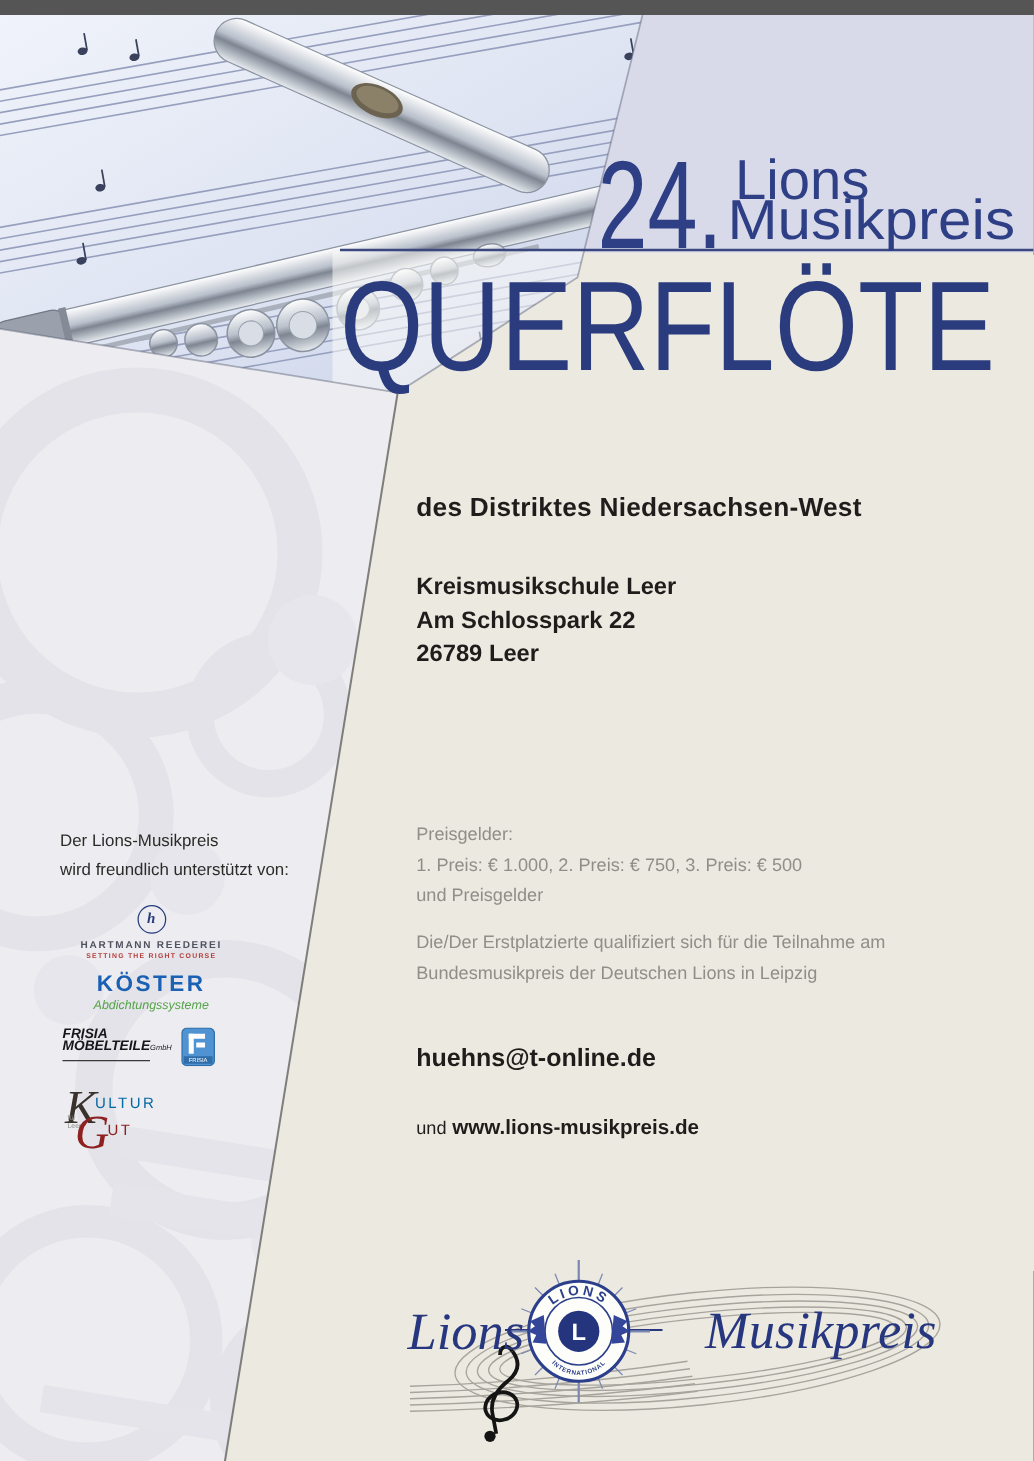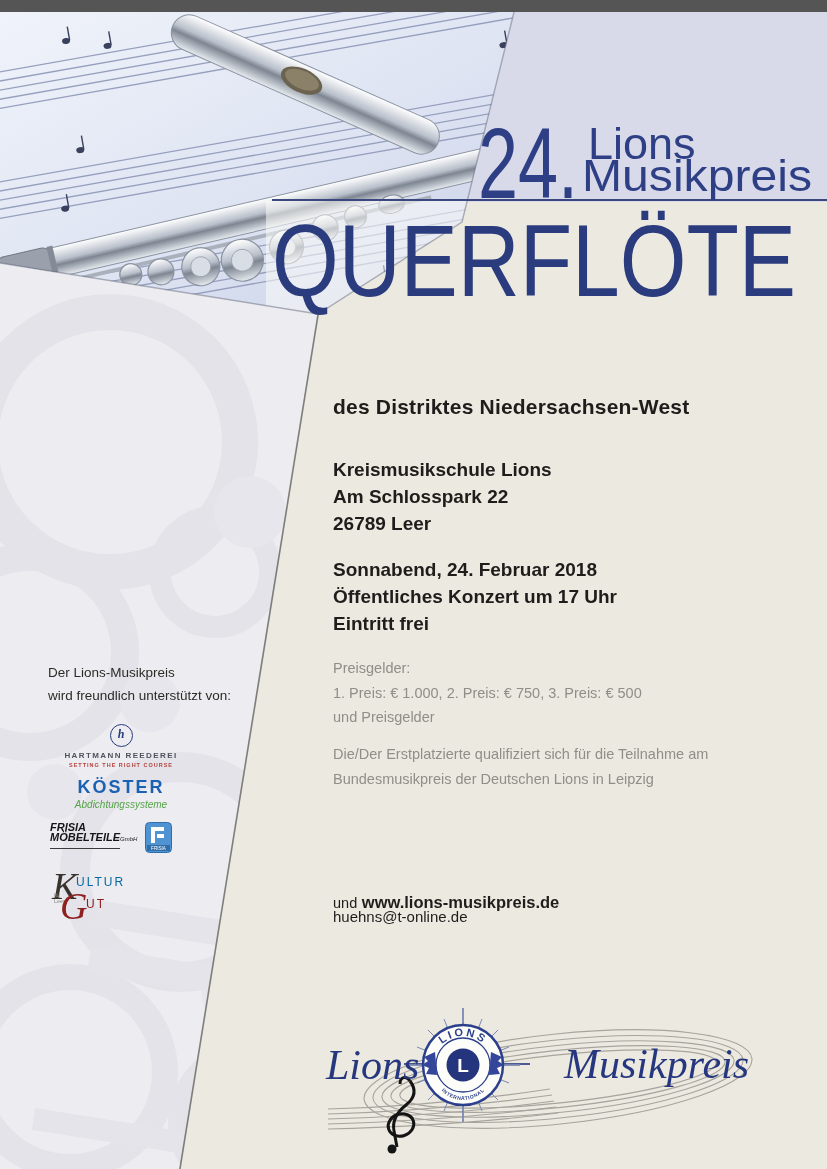--- a/index.html
+++ b/index.html
@@ -12,21 +12,21 @@
   
   .col{left:333px;width:470px;color:#1e1d1b;z-index:6;}
   .subtitle{top:383px;font-size:21px;font-weight:bold;letter-spacing:.2px;}
   .blk-bold{font-size:19px;font-weight:bold;line-height:27px;}
   .venue{top:444px;}
   .event{top:544px;}
   .gray{color:#8f8e88;font-size:14.5px;line-height:24.5px;font-weight:normal;}
   .prizes{top:644px;}
   .qualif{top:730px;}
   .info-label{top:822px;font-size:14.5px;color:#24241f;}
-  .email{top:896px;font-size:15px;font-weight:normal;}
+  .email{top:824px;font-size:20px;font-weight:bold;}
   .website{top:881px;font-size:16.5px;font-weight:bold;}
   .website .pre{font-size:14.5px;font-weight:normal;}
   
   .side-head{left:48px;top:649px;width:240px;font-size:13.5px;line-height:23px;color:#2b2b28;z-index:6;}
   .sponsor{z-index:6;}
   .hartmann{left:46px;top:712px;width:150px;text-align:center;}
   .h-emblem{width:21px;height:21px;border:1.6px solid #273c7c;border-radius:50%;margin:0 auto;
             font:italic bold 12px/19px "Liberation Serif",serif;color:#273c7c;}
   .h-name{margin-top:4px;font-size:8px;letter-spacing:1.4px;color:#50525e;font-weight:bold;}
   .h-tag{margin-top:2px;font-size:5.5px;letter-spacing:1px;color:#b4403c;font-weight:bold;}
@@ -187,30 +187,25 @@
   <svg class="abs z5" width="827" height="320" viewBox="0 0 827 320">
     <text x="478" y="186" font-size="100" font-weight="300" fill="#2e3f85" textLength="100" lengthAdjust="spacingAndGlyphs">24.</text>
     <text x="588" y="147" font-size="45" font-weight="300" fill="#2e3f85">Lions</text>
     <text x="582" y="179" font-size="45" font-weight="300" fill="#2e3f85" textLength="230" lengthAdjust="spacingAndGlyphs">Musikpreis</text>
     <text x="272" y="284" font-size="102" font-weight="300" fill="#2b3c7e" textLength="524" lengthAdjust="spacingAndGlyphs">QUERFLÖTE</text>
   </svg>
 
   <div class="abs col subtitle">des Distriktes Niedersachsen-West</div>
 
   <div class="abs col blk-bold venue">
-    <div>Kreismusikschule Lions</div>
+    <div>Kreismusikschule Leer</div>
     <div>Am Schlosspark 22</div>
     <div>26789 Leer</div>
   </div>
 
-  <div class="abs col blk-bold event">
-    <div>Sonnabend, 24. Februar 2018</div>
-    <div>Öffentliches Konzert um 17 Uhr</div>
-    <div>Eintritt frei</div>
-  </div>
 
   <div class="abs col gray prizes">
     <div>Preisgelder:</div>
     <div>1. Preis: € 1.000, 2. Preis: € 750, 3. Preis: € 500</div>
     <div>und Preisgelder</div>
   </div>
 
   <div class="abs col gray qualif">
     <div>Die/Der Erstplatzierte qualifiziert sich für die Teilnahme am</div>
     <div>Bundesmusikpreis der Deutschen Lions in Leipzig</div>

